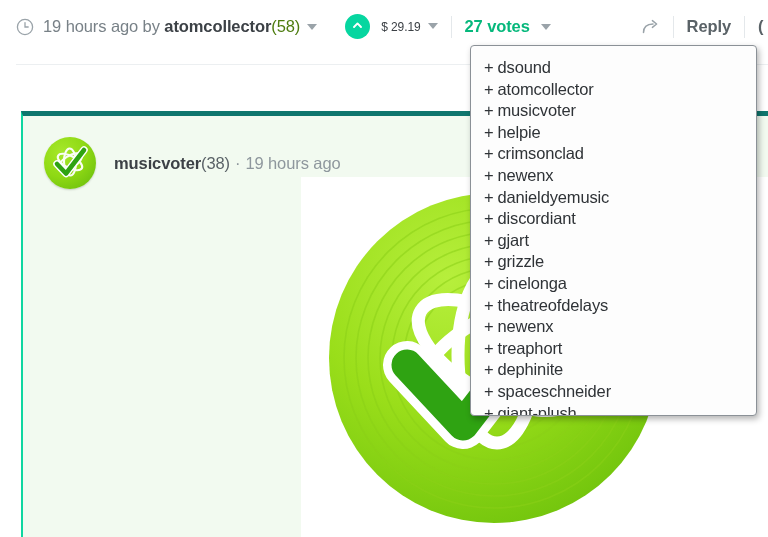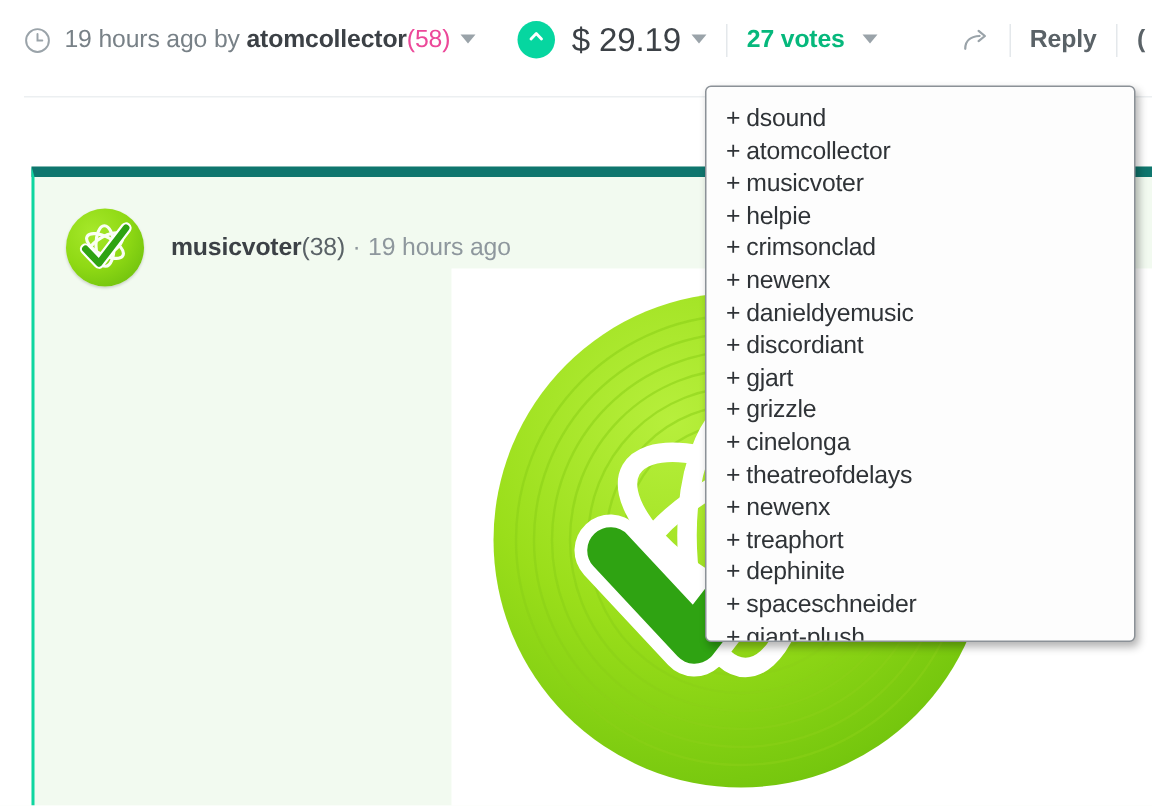--- a/index.html
+++ b/index.html
@@ -17,51 +17,51 @@
     width: 768px; height: 53px;
     display: flex; align-items: center;
     padding-left: 16px;
     white-space: nowrap;
   }
   .clock-icon { width: 18px; height: 18px; flex: 0 0 18px; margin-right: 9px; }
   .meta-text {
     font-size: 16.5px; color: #788187; letter-spacing: -0.1px;
   }
   .meta-text .author { color: #3c4146; font-weight: bold; }
-  .meta-text .rep { color: #ec4899; font-weight: normal; }
+  .meta-text .rep { color: #4d7c0f; font-weight: normal; }
   .caret {
     display: inline-block; width: 0; height: 0;
     border-left: 5px solid transparent; border-right: 5px solid transparent;
     border-top: 6px solid #9aa3a9;
     vertical-align: middle; margin: 0 0 2px 7px;
   }
   .payout-group { display: flex; align-items: center; margin-left: 28px; }
   .upvote-btn {
     width: 25px; height: 25px; border-radius: 50%;
     background: #06d6a0; display: flex; align-items: center; justify-content: center;
     flex: 0 0 25px;
   }
   .payout-amount {
-    font-size: 22px; color: #3c4146; margin-left: 11px; letter-spacing: -0.1px;
+    font-size: 12px; color: #3c4146; margin-left: 11px; letter-spacing: -0.1px;
   }
   .vdiv { width: 1px; height: 22px; background: #e4e8eb; margin: 0 13px; flex: 0 0 1px; }
   .votes-link { font-size: 16.5px; color: #06b87c; font-weight: bold; letter-spacing: -0.1px; }
   .spacer { flex: 1 1 auto; }
   .share-icon { width: 19px; height: 19px; flex: 0 0 19px; }
   .reply-link { font-size: 16.5px; color: #5a6267; font-weight: bold; letter-spacing: -0.1px; text-align: center; }
   .edge-glyph { font-size: 16.5px; color: #5a6267; font-weight: bold; width: 10px; overflow: hidden; display:inline-block; }
 
   .hrule { position: absolute; left: 16px; top: 64px; width: 752px; height: 1px; background: #eceff1; }
 
   
   .card {
     position: absolute; left: 21px; top: 111px;
     width: 747px; height: 426px;
     background: #f2faf0;
-    border-top: 7px solid #0f766e;
+    border-top: 5px solid #0f766e;
     border-left: 2px solid #0fd6a0;
   }
   .card-head { display: flex; align-items: center; padding: 21px 0 0 21px; }
   .avatar {
     width: 52px; height: 52px; border-radius: 50%; flex: 0 0 52px;
     background: radial-gradient(circle at 34% 30%, #a6e82a 0%, #8fd914 48%, #63b80c 100%);
     position: relative; overflow: hidden;
     box-shadow: 0 1px 2px rgba(0,0,0,.18);
   }
   .avatar svg { position: absolute; left: 0; top: 0; }
@@ -90,21 +90,20 @@
   
   .votes-panel {
     position: absolute; left: 470px; top: 45px;
     width: 287px; height: 371px;
     background: #fdfdfd;
     border: 1px solid #8b9197;
     border-radius: 4px;
     box-shadow: 2px 3px 6px rgba(0,0,0,0.30);
     padding: 11px 0 0 0;
     overflow: hidden;
-    margin-top: 12px;
   }
   .vote-item {
     font-size: 16.5px; color: #2f3337;
     padding: 0 0 0 13px;
     line-height: 21.6px;
     white-space: nowrap;
     letter-spacing: -0.15px;
   }
   .vote-item .plus { margin-right: 4px; }
   .vote-more {

